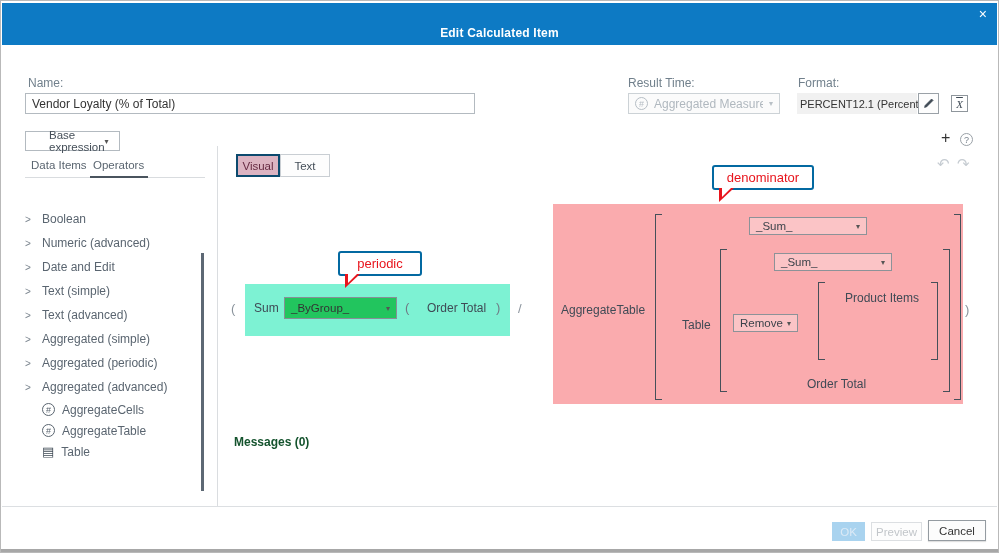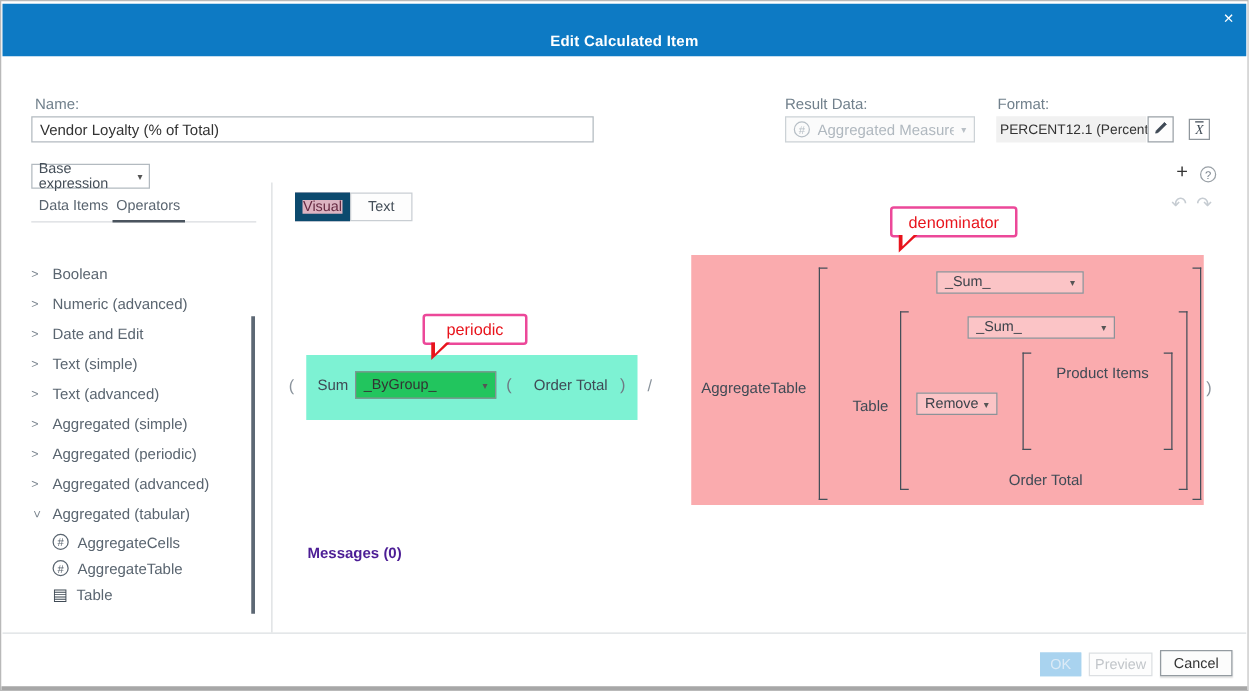--- a/index.html
+++ b/index.html
@@ -16,21 +16,21 @@
   .result-select{position:absolute;left:627px;top:92px;width:152px;height:21px;background:#fbfbfb;border:1px solid #ccd2d6;display:flex;align-items:center;gap:6px;padding:0 6px;box-sizing:border-box;}
   .agg-icon{width:13px;height:13px;border:1px solid #b6bec5;border-radius:50%;color:#b6bec5;font-size:9px;line-height:12px;text-align:center;flex:0 0 auto;box-sizing:border-box;}
   .result-text{color:#b0b8bf;font-size:12px;flex:1;white-space:nowrap;overflow:hidden;}
   .caret{font-size:8px;color:#555;}
   .caret.dim{color:#b9c0c6;}
   .format-display{position:absolute;left:796px;top:92px;width:120px;height:21px;background:#f1f1f1;font-size:11px;color:#333;display:flex;align-items:center;padding:0 3px;box-sizing:border-box;white-space:nowrap;}
   .format-edit-btn{position:absolute;left:917px;top:92px;width:21px;height:21px;border:1px solid #9aa1a7;background:#fdfdfd;box-sizing:border-box;display:flex;align-items:center;justify-content:center;}
   .format-x-btn{position:absolute;left:950px;top:94px;width:17px;height:17px;border:1px solid #8f969c;box-sizing:border-box;display:flex;align-items:center;justify-content:center;color:#3f4a55;font-family:"Liberation Serif",serif;font-style:italic;font-size:11px;text-decoration:overline;}
 
   
-  .base-expr-btn{position:absolute;left:24px;top:130px;width:95px;height:20px;border:1px solid #b3bac0;background:#fff;font-size:11.5px;color:#454f59;display:flex;align-items:center;justify-content:space-between;padding:0 5px;box-sizing:border-box;}
+  .base-expr-btn{position:absolute;left:24px;top:130px;width:95px;height:20px;border:1px solid #b3bac0;background:#fff;font-size:11.5px;color:#454f59;display:flex;align-items:center;justify-content:space-between;padding:0 23px;box-sizing:border-box;}
 
   
   .lp-tab{position:absolute;font-size:11.5px;color:#5a6570;top:158px;}
   .tab-underline-light{position:absolute;left:24px;top:176px;width:180px;height:1px;background:#d9dcdf;}
   .tab-underline-active{position:absolute;left:89px;top:175px;width:58px;height:2px;background:#4a545e;}
 
   
   .search-box{position:absolute;left:24px;top:185px;width:157px;height:20px;border:1px solid #b3bac0;box-sizing:border-box;display:flex;align-items:center;background:#fff;}
   .search-box input{border:none;outline:none;flex:1;font-family:"Liberation Sans",sans-serif;font-size:12px;color:#555;padding:0 6px;min-width:0;background:transparent;}
   .search-box input::placeholder{color:#a7afb7;}
@@ -42,21 +42,21 @@
   .chev{color:#7a848e;font-size:10px;width:8px;display:inline-block;}
   .chev.expanded{transform:rotate(90deg);transform-origin:45% 55%;}
   .tree-child{height:21px;display:flex;align-items:center;gap:7px;padding-left:17px;font-size:12px;color:#5a6570;}
   .child-agg-icon{width:13px;height:13px;border:1px solid #5a6570;border-radius:50%;color:#5a6570;font-size:9px;line-height:12px;text-align:center;box-sizing:border-box;flex:0 0 auto;}
   .table-glyph{font-size:13px;color:#3f4a55;line-height:13px;}
   .tree-scrollbar{position:absolute;left:200px;top:252px;width:3px;height:238px;background:#5d6874;}
   .panel-divider{position:absolute;left:216px;top:145px;width:1px;height:360px;background:#dadde0;}
 
   
   .vt-tab{position:absolute;top:153px;height:23px;box-sizing:border-box;font-size:11.5px;display:flex;align-items:center;justify-content:center;}
-  .vt-visual{left:235px;width:44px;background:#dcb4c2;border:6px solid #0c4a6e;color:#662a42;}
+  .vt-visual{left:235px;width:44px;background:#dcb4c2;border:2px solid #0c4a6e;color:#662a42;}
   .vt-text{left:279px;width:50px;background:#fdfdfd;border:1px solid #c9ced3;color:#454f59;}
 
   
   .plus-icon{position:absolute;left:940px;top:129px;font-size:16px;color:#333;line-height:16px;}
   .help-icon{position:absolute;left:959px;top:132px;width:13px;height:13px;border:1px solid #9aa1a7;border-radius:50%;color:#78828c;font-size:9px;line-height:12px;text-align:center;box-sizing:border-box;}
   .undo-icon,.redo-icon{position:absolute;top:155px;color:#c6ccd2;font-size:15px;line-height:15px;}
   .undo-icon{left:936px;}
   .redo-icon{left:956px;}
 
   
@@ -67,27 +67,27 @@
   .tok{position:absolute;font-size:12px;color:#3f4a55;white-space:nowrap;}
   .tok-paren{position:absolute;font-size:13px;color:#6f7a84;}
   .expr-select{position:absolute;border:1px solid #878f96;font-size:11.5px;color:#333;display:flex;align-items:center;justify-content:space-between;padding:0 6px;box-sizing:border-box;white-space:nowrap;}
   .expr-select.white{background:#22c55e;}
   .expr-select.pinkish{background:rgba(255,255,255,0.30);border-color:#8c9298;color:#3c434b;}
   .bracket{position:absolute;width:7px;box-sizing:border-box;border:1.5px solid #454f59;}
   .bracket.open{border-right:none;}
   .bracket.close{border-left:none;}
 
   
-  .callout{position:absolute;height:25px;background:#fff;border:2px solid #ec4899;border-radius:3px;color:#e8141c;font-size:13px;display:flex;align-items:center;justify-content:center;z-index:5;box-sizing:border-box;}
+  .callout{position:absolute;height:25px;background:#fff;border:2px solid #0369a1;border-radius:3px;color:#e8141c;font-size:13px;display:flex;align-items:center;justify-content:center;z-index:5;box-sizing:border-box;}
   .callout::after{content:"";position:absolute;left:5px;bottom:-14px;width:0;height:0;border-style:solid;border-width:14px 15px 0 0;border-color:#e8141c transparent transparent transparent;}
   .callout::before{content:"";position:absolute;left:8px;bottom:-9px;width:0;height:0;border-style:solid;border-width:10px 10px 0 0;border-color:#fff transparent transparent transparent;z-index:1;}
   .numerator-callout{left:337px;top:250px;width:84px;}
   .denominator-callout{left:711px;top:164px;width:102px;}
 
-  .messages-label{position:absolute;left:233px;top:434px;font-size:12px;font-weight:bold;color:#4c1d95;margin-left:12px;}
+  .messages-label{position:absolute;left:233px;top:434px;font-size:12px;font-weight:bold;color:#14532d;}
 
   
   .footer-divider{position:absolute;left:1px;right:1px;top:505px;height:1px;background:#dcdfe2;}
   .btn{position:absolute;font-family:"Liberation Sans",sans-serif;font-size:11.5px;display:flex;align-items:center;justify-content:center;box-sizing:border-box;}
   .btn-ok{left:831px;top:521px;width:33px;height:19px;background:#a9d3ef;border:1px solid #a9d3ef;color:#dceaf6;}
   .btn-preview{left:870px;top:521px;width:51px;height:19px;background:#fdfdfd;border:1px solid #dcdfe2;color:#c2c6ca;}
   .btn-cancel{left:927px;top:519px;width:58px;height:21px;background:#fcfcfc;border:1px solid #949ba1;color:#333;box-shadow:0 1px 1px rgba(0,0,0,0.12);}
   .bottom-strip{position:absolute;left:0;right:0;bottom:0;height:3px;background:#a7a7a7;}
 </style>
 </head>
@@ -96,21 +96,21 @@
 <div class="screen">
 
   <div class="titlebar">
     <div class="title">Edit Calculated Item</div>
     <div class="close-btn">×</div>
   </div>
 
   <div class="field-label" style="left:27px;top:75px;text-align:right;">Name:</div>
   <input class="name-input" type="text" value="Vendor Loyalty (% of Total)" style="">
 
-  <div class="field-label" style="left:627px;top:75px;">Result Data:</div>
+  <div class="field-label" style="left:627px;top:75px;">Result Time:</div>
   <div class="result-select">
     <span class="agg-icon">#</span>
     <span class="result-text">Aggregated Measure</span>
     <span class="caret dim">▾</span>
   </div>
 
   <div class="field-label" style="left:797px;top:75px;">Format:</div>
   <div class="format-display">PERCENT12.1 (Percent)</div>
   <div class="format-edit-btn">
     <span class="icon">
@@ -158,24 +158,20 @@
         <span>Aggregated (simple)</span>
       </div>
     <div class="tree-row">
         <span class="chev">&gt;</span>
         <span>Aggregated (periodic)</span>
       </div>
     <div class="tree-row">
         <span class="chev">&gt;</span>
         <span>Aggregated (advanced)</span>
       </div>
-    <div class="tree-row">
-        <span class="chev expanded">&gt;</span>
-        <span>Aggregated (tabular)</span>
-      </div>
     <div class="tree-child">
         <span class="child-agg-icon">#</span>
         <span>AggregateCells</span>
       </div>
     <div class="tree-child">
         <span class="child-agg-icon">#</span>
         <span>AggregateTable</span>
       </div>
     <div class="tree-child">
         <span class="table-glyph">▤</span>

